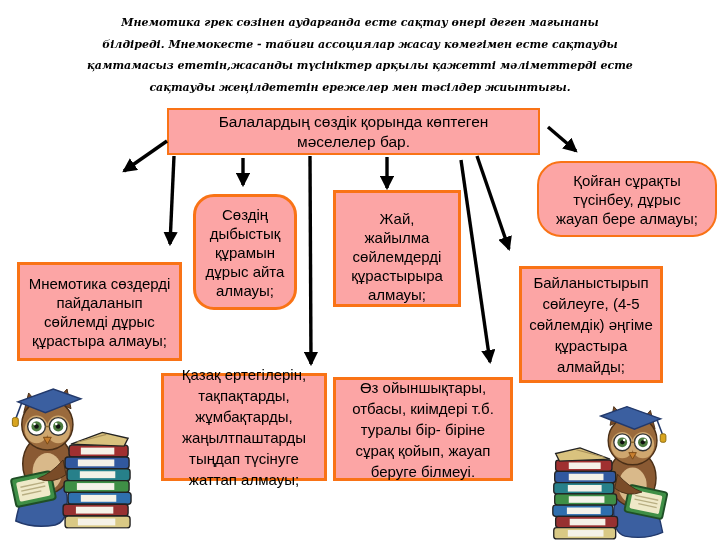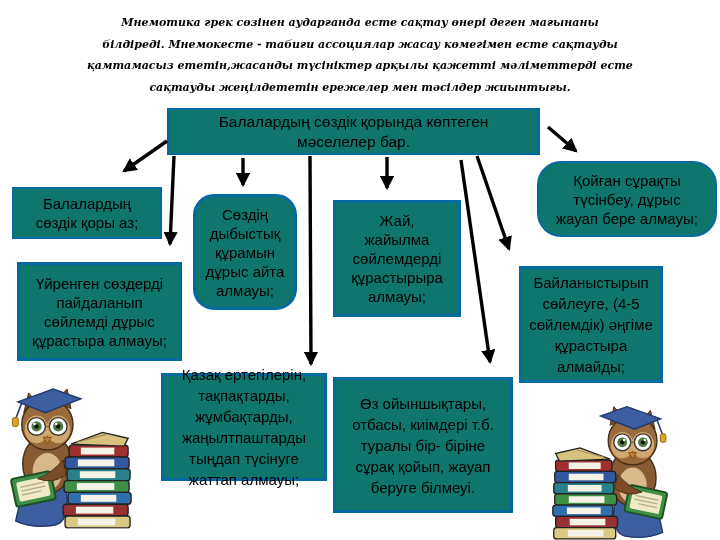--- a/index.html
+++ b/index.html
@@ -7,62 +7,58 @@
     position:relative;width:720px;height:540px;background:#ffffff;overflow:hidden;
     font-family:"Liberation Sans", sans-serif;color:#000;
   }
   .title{
     position:absolute;left:28px;top:12px;width:664px;
     font-family:"DejaVu Serif","Liberation Serif",serif;
     font-style:italic;font-weight:bold;font-size:11px;line-height:21.5px;
     text-align:center;white-space:pre-line;
   }
   .box{
-    position:absolute;background:#0f766e;border:2px solid #0369a1;
+    position:absolute;background:#fca5a5;border:2px solid #f97316;
     display:flex;align-items:center;justify-content:center;
     text-align:center;white-space:pre-line;
     font-size:15px;line-height:19px;box-sizing:border-box;
     z-index:2;
   }
   .box.thick{border-width:3px;}
   .box-central{left:167px;top:108px;width:373px;height:47px;font-size:15.5px;line-height:20px;}
   .box-az{left:12px;top:187px;width:150px;height:52px;}
   .box-uyrengen{left:17px;top:262px;width:165px;height:99px;}
   .box-sozdin{left:193px;top:194px;width:104px;height:116px;border-radius:21px;}
-  .box-zhay{left:333px;top:200px;width:128px;height:117px;}
+  .box-zhay{left:333px;top:190px;width:128px;height:117px;align-items:flex-end;}
   .box-qoygan{left:537px;top:161px;width:180px;height:76px;border-radius:24px;}
   .box-baylan{left:519px;top:266px;width:144px;height:117px;line-height:21px;}
   .box-qazaq{left:161px;top:373px;width:166px;height:108px;line-height:21px;}
-  .box-oz{left:333px;top:377px;width:180px;height:136px;line-height:21px;}
+  .box-oz{left:333px;top:377px;width:180px;height:104px;line-height:21px;}
   #connectors{position:absolute;left:0;top:0;width:720px;height:540px;z-index:3;pointer-events:none;}
   .owl{position:absolute;z-index:1;}
   .owl-left{left:6px;top:380px;width:128px;height:150px;}
   .owl-right{left:550px;top:399px;width:122px;height:141px;transform:scaleX(-1);}
 </style>
 </head>
 <body>
 
 <div id="slide">
 
   <div class="title">Мнемотика  грек сөзінен аударғанда  есте сақтау  өнері деген мағынаны
 білдіреді. Мнемокесте  - табиғи ассоциялар жасау  көмегімен есте сақтауды
 қамтамасыз ететін,жасанды түсініктер  арқылы қажетті мәліметтерді есте
 сақтауды жеңілдететін ережелер мен тәсілдер  жиынтығы.</div>
 
   <div class="box box-central">
     <span>Балалардың сөздік қорында  көптеген
 мәселелер бар.</span>
   </div>
 
-  <div class="box box-az">
-    <span>Балалардың
-сөздік қоры аз;</span>
-  </div>
   <div class="box thick box-uyrengen">
-    <span>Үйренген сөздерді
+    <span>Мнемотика сөздерді
 пайдаланып
 сөйлемді дұрыс
 құрастыра алмауы;</span>
   </div>
   <div class="box thick box-sozdin">
     <span>Сөздің
 дыбыстық
 құрамын
 дұрыс айта
 алмауы;</span>

